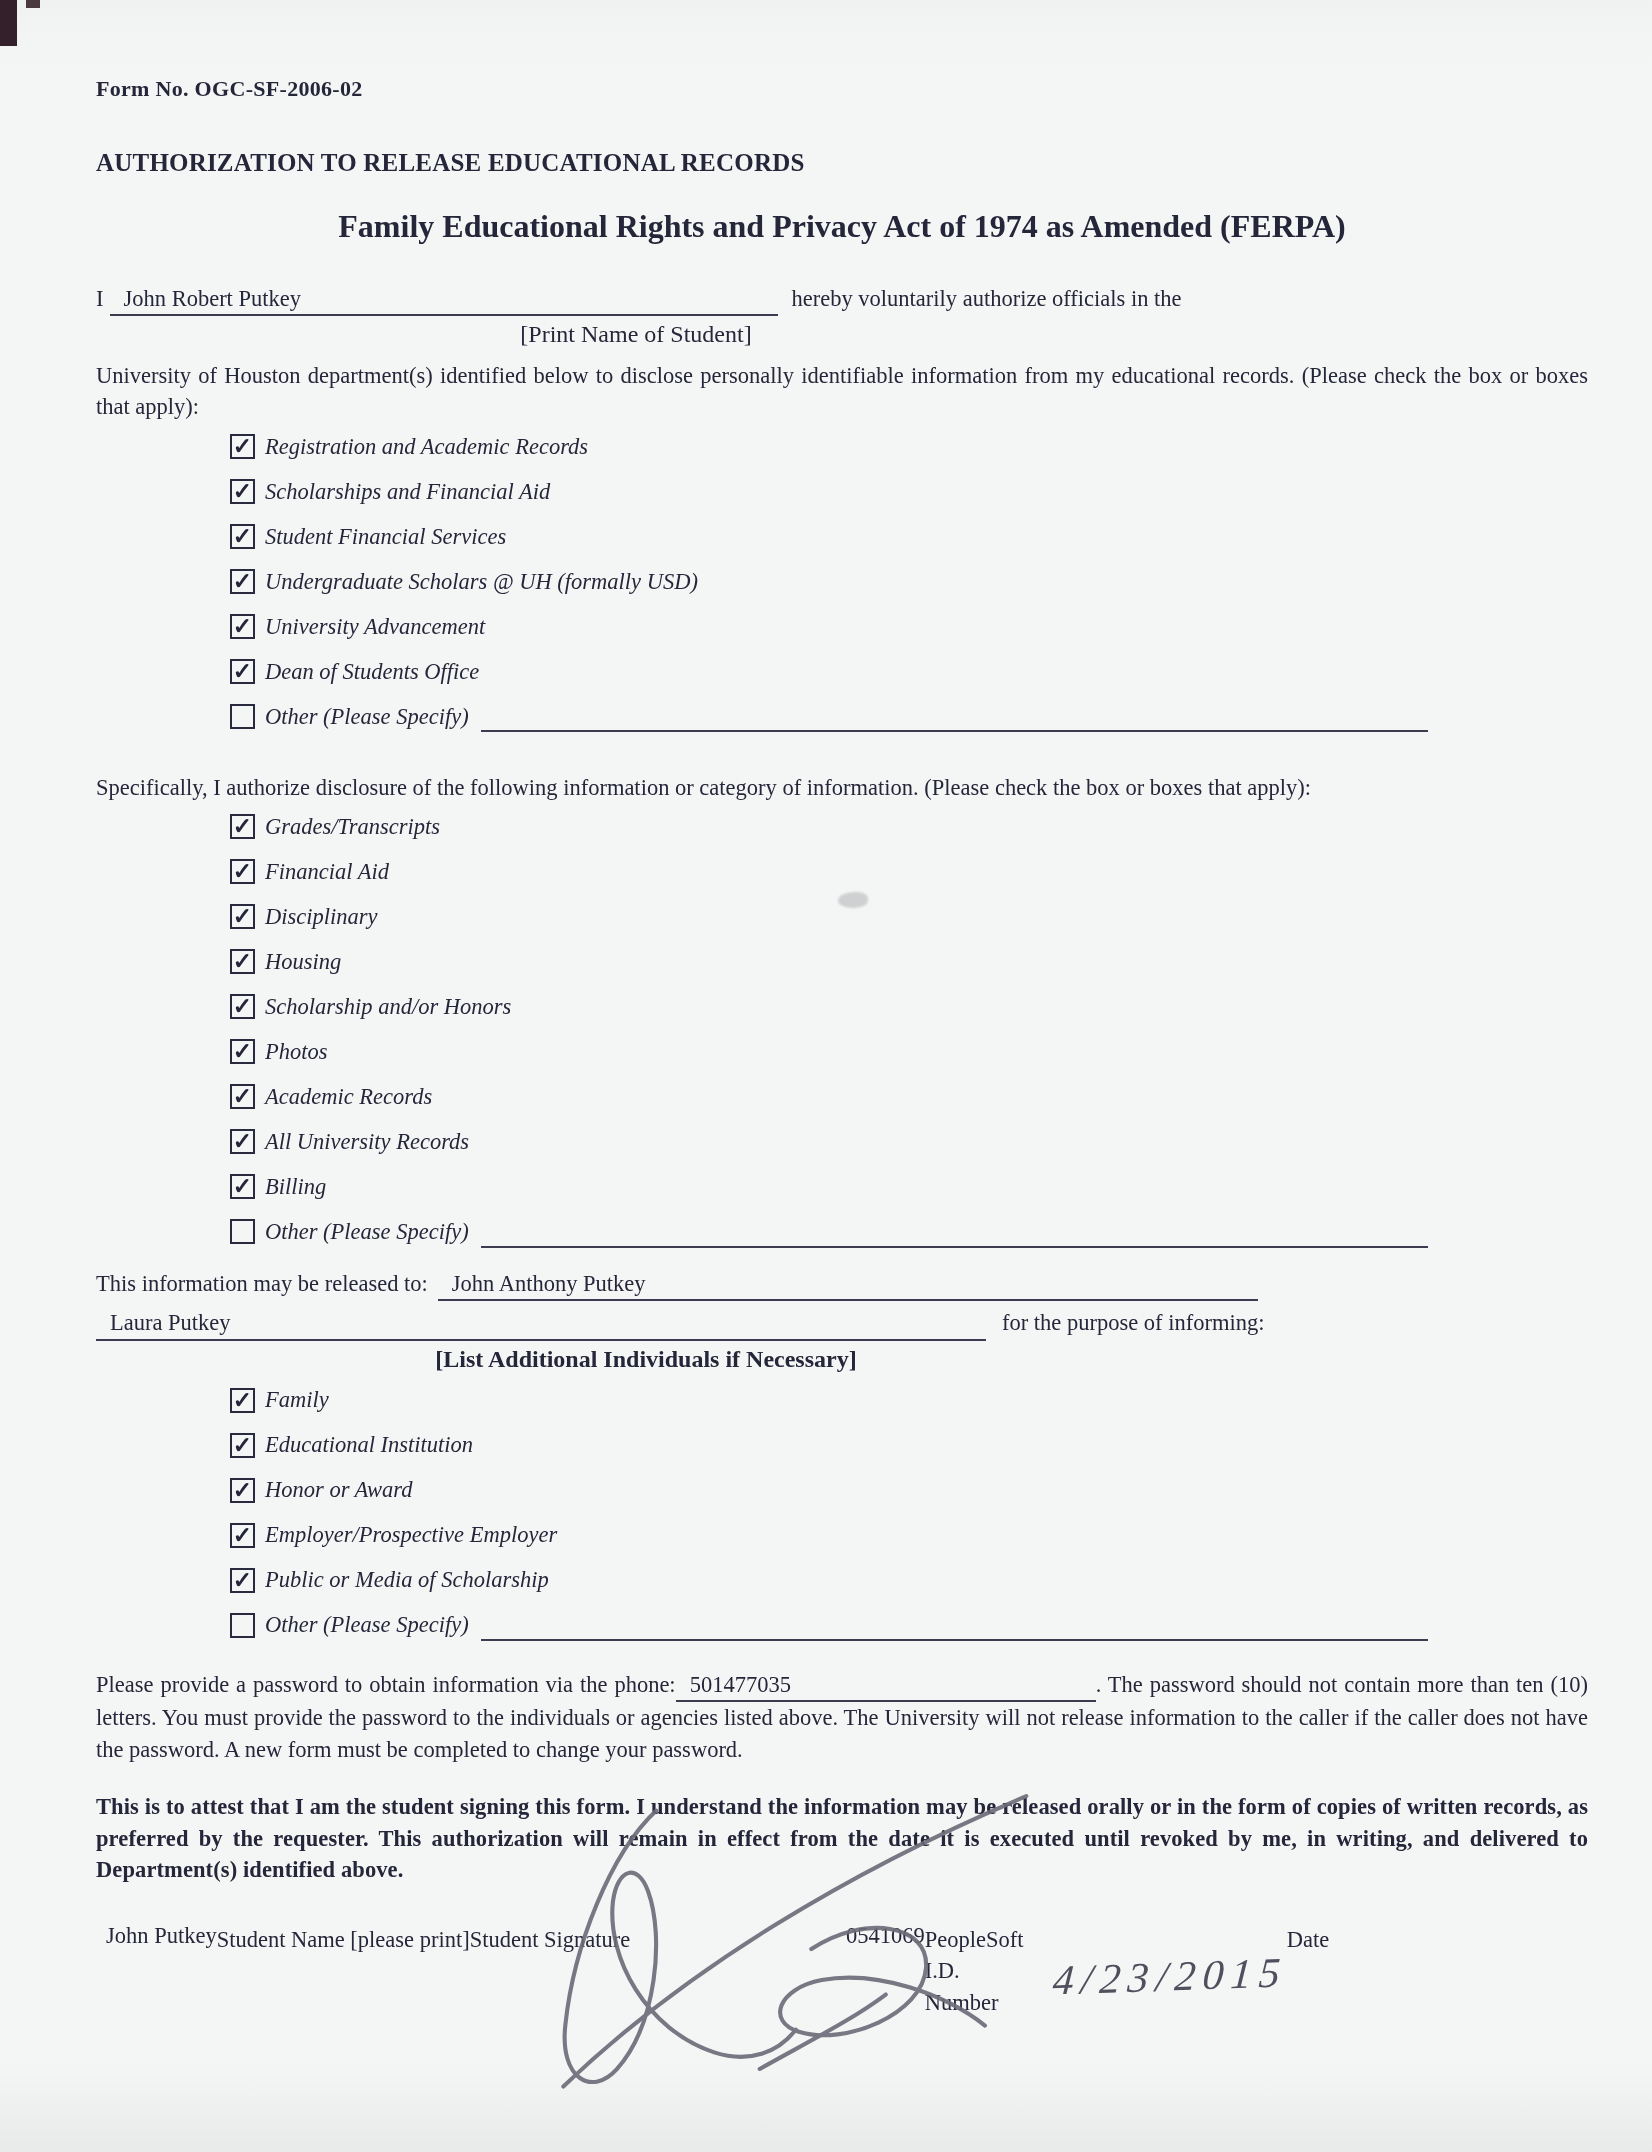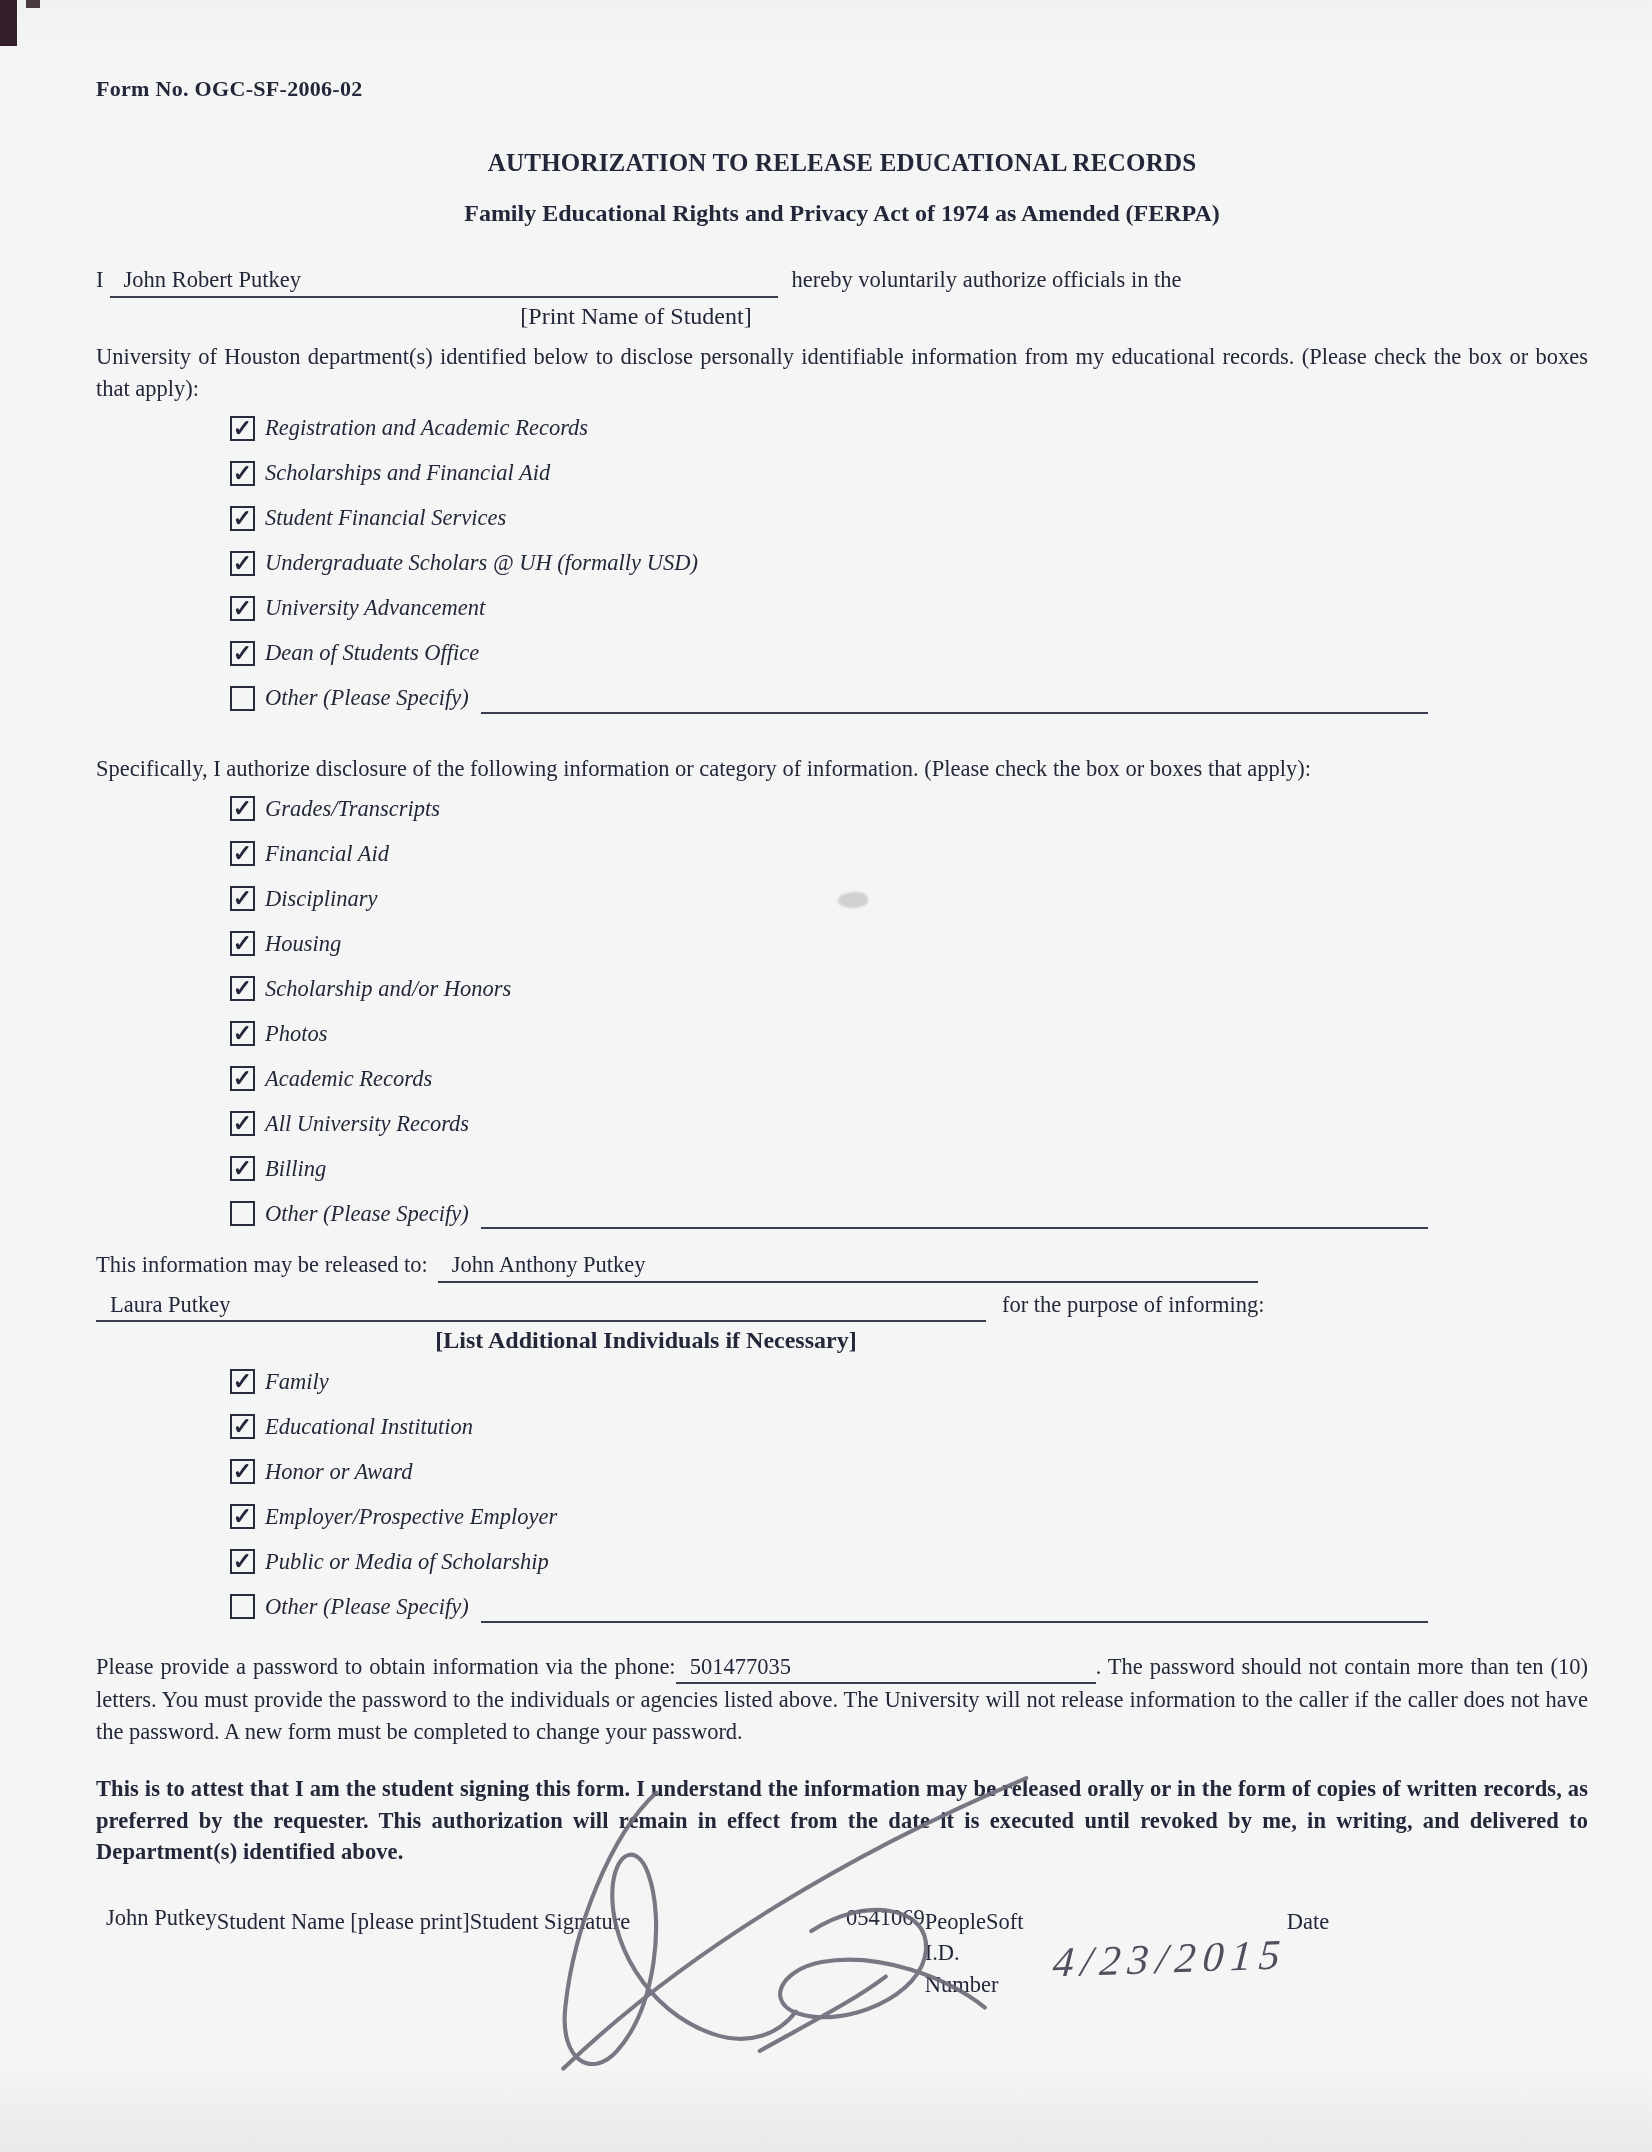--- a/index.html
+++ b/index.html
@@ -16,22 +16,22 @@
     background:linear-gradient(180deg,#f0f2f1 0%,#f4f6f5 3%,#f4f6f5 96%,#e8eae9 100%);
     padding:74px 64px 0 96px;
     font-size:22.5px;
     line-height:1.4;
   }
   .corner-mark { position:absolute; left:0; top:0; width:17px; height:46px; background:#33202a; }
   .corner-mark2 { position:absolute; left:26px; top:0; width:14px; height:8px; background:#4a3a40; }
   .smudge { position:absolute; left:838px; top:892px; width:30px; height:16px; background:#8a8a90; border-radius:60% 40% 50% 50%; opacity:.35; filter:blur(1px); }
 
   .form-no { font-weight:bold; font-size:22px; letter-spacing:.3px; }
-  .title { text-align:center; font-weight:bold; font-size:25px; margin-top:40px; letter-spacing:.2px; }
-  .subtitle { text-align:center; font-weight:bold; font-size:24px; margin-top:17px; }
+  .title { font-weight:bold; font-size:25px; margin-top:40px; letter-spacing:.2px; }
+  .subtitle { text-align:center; font-weight:bold; font-size:32px; margin-top:24px; }
 
   .wline { display:inline-block; border-bottom:2px solid #3c3c50; vertical-align:baseline; }
   .wline > span { padding-left:14px;margin-top:36px; }
 
   .intro-line { margin-top:34px; white-space:nowrap; }
   .i-prefix { display:inline-block; }
   .name-line { width:668px; margin-left:6px; margin-right:14px; }
   .caption { font-size:24px; }
   .caption-name { width:700px; margin-left:190px; text-align:center; margin-top:2px; }
   .para { text-align:justify; margin-top:8px; }

